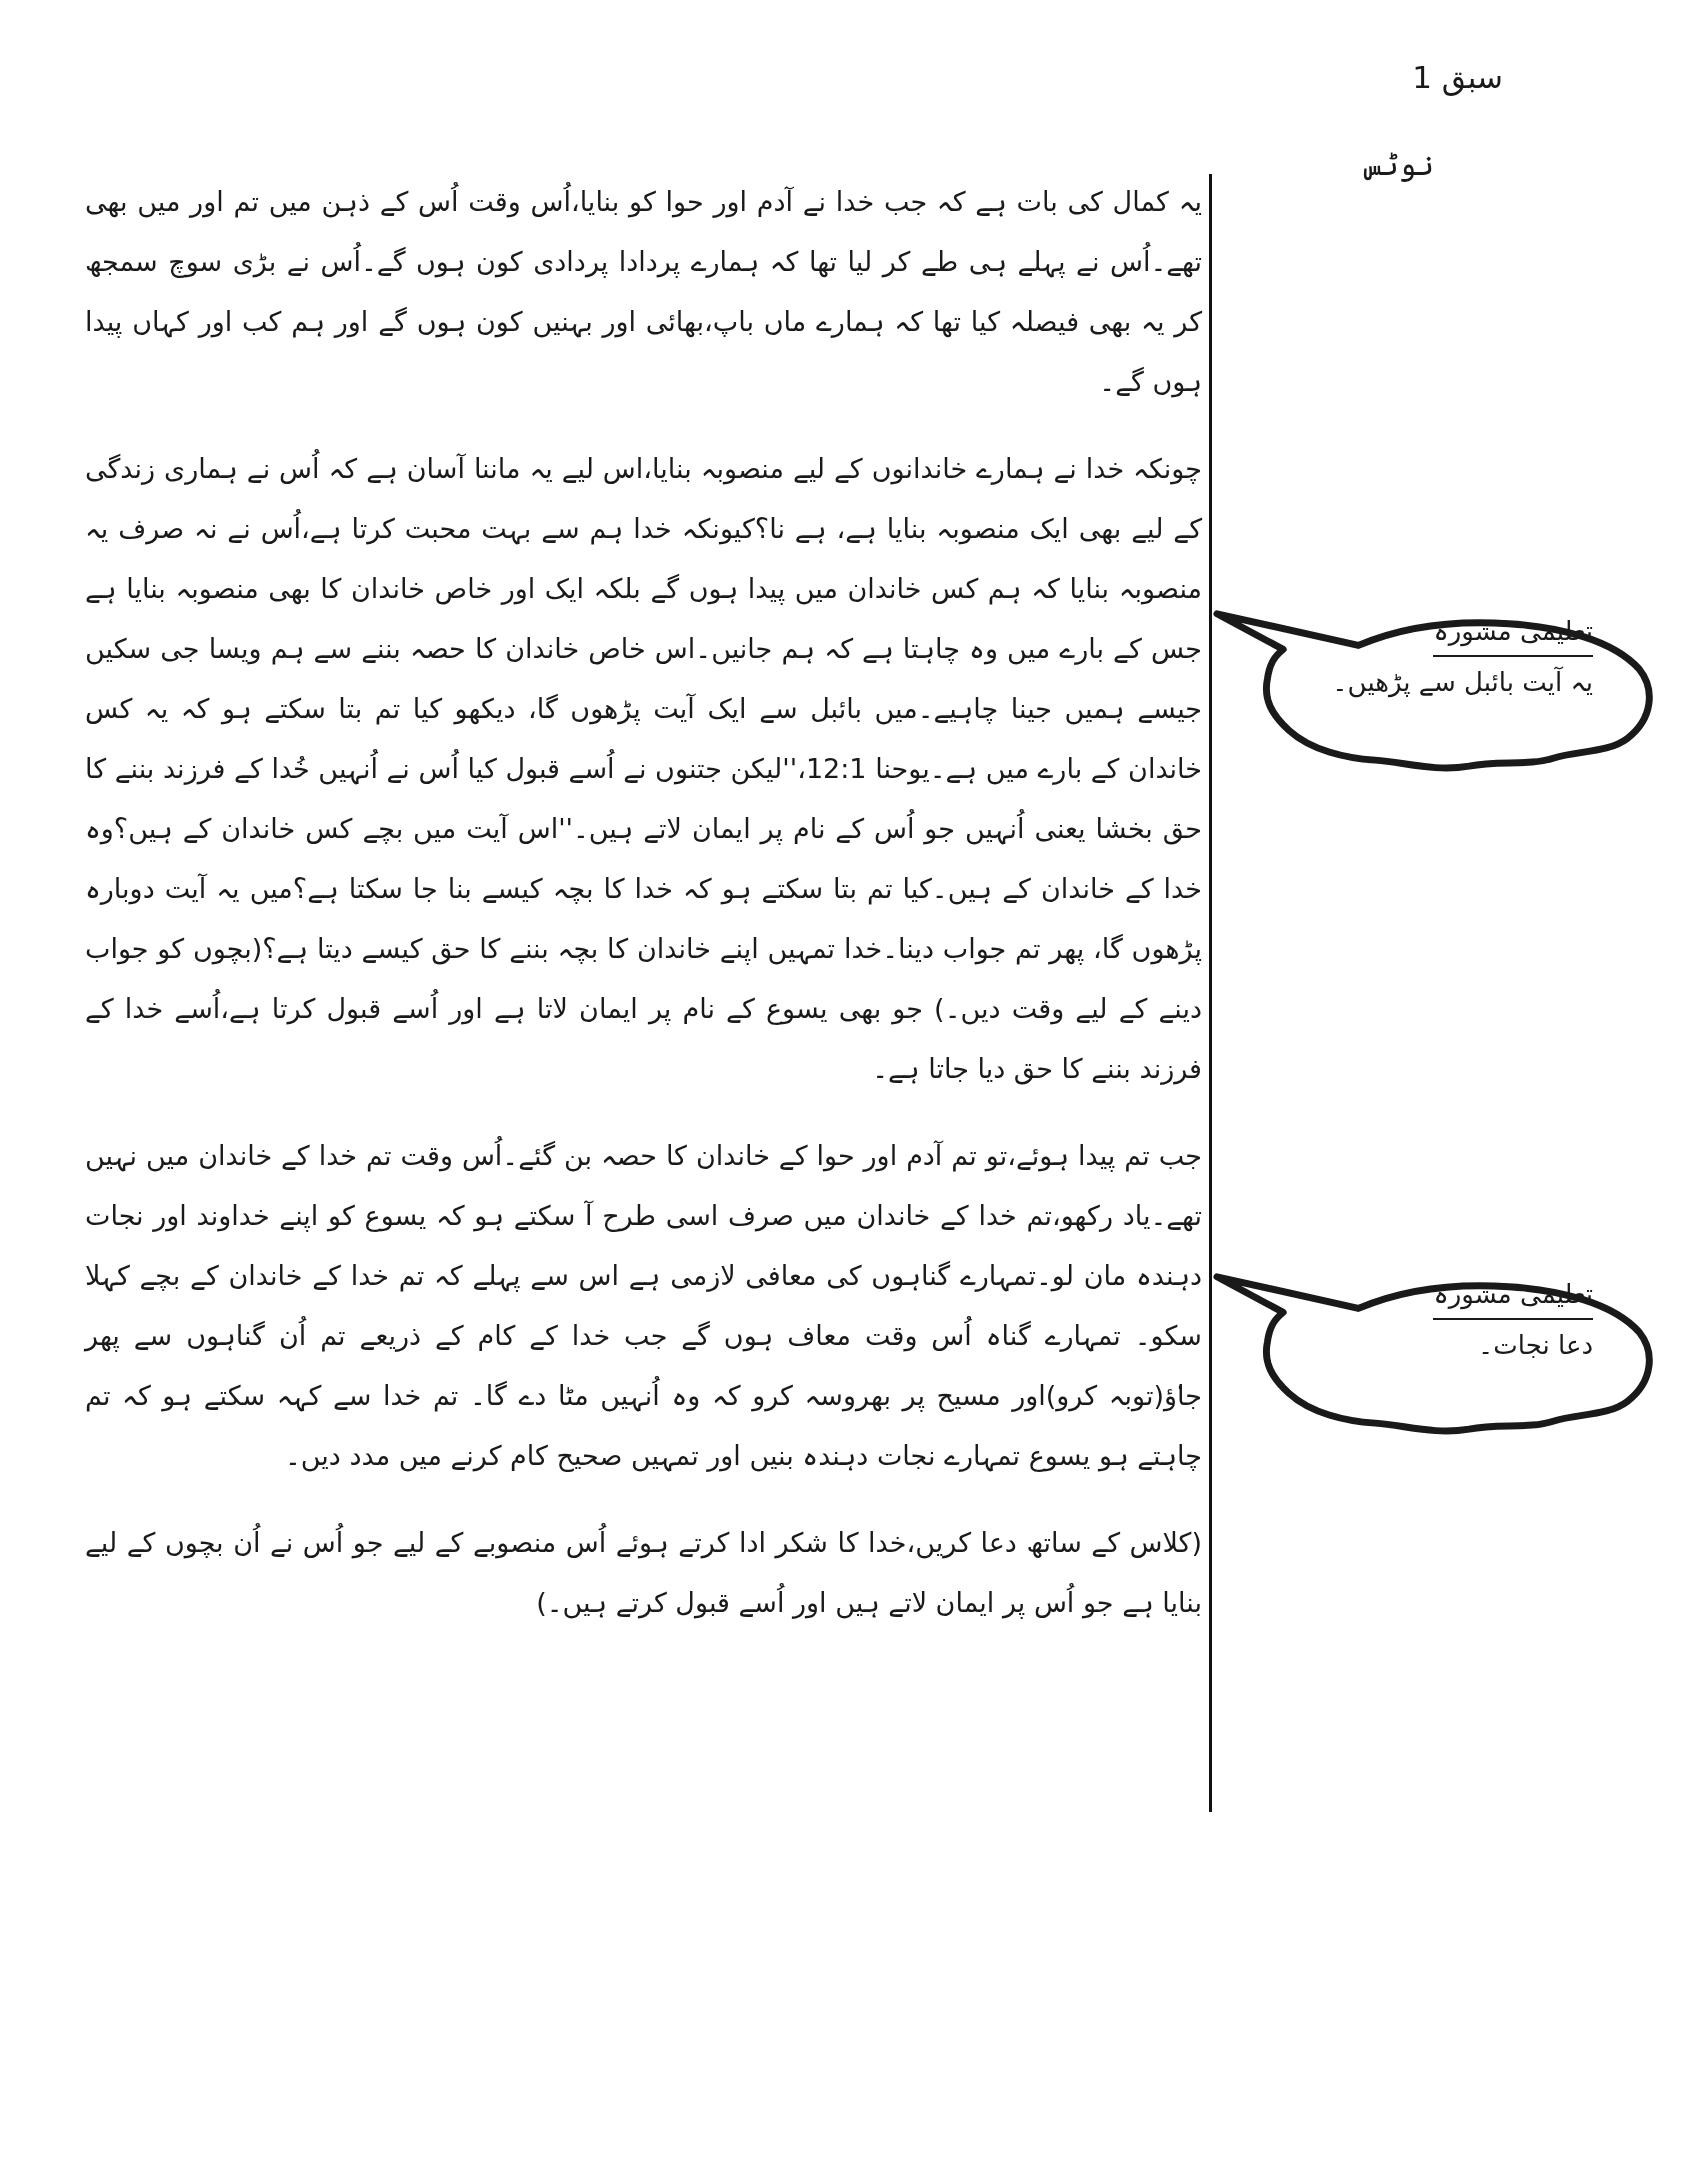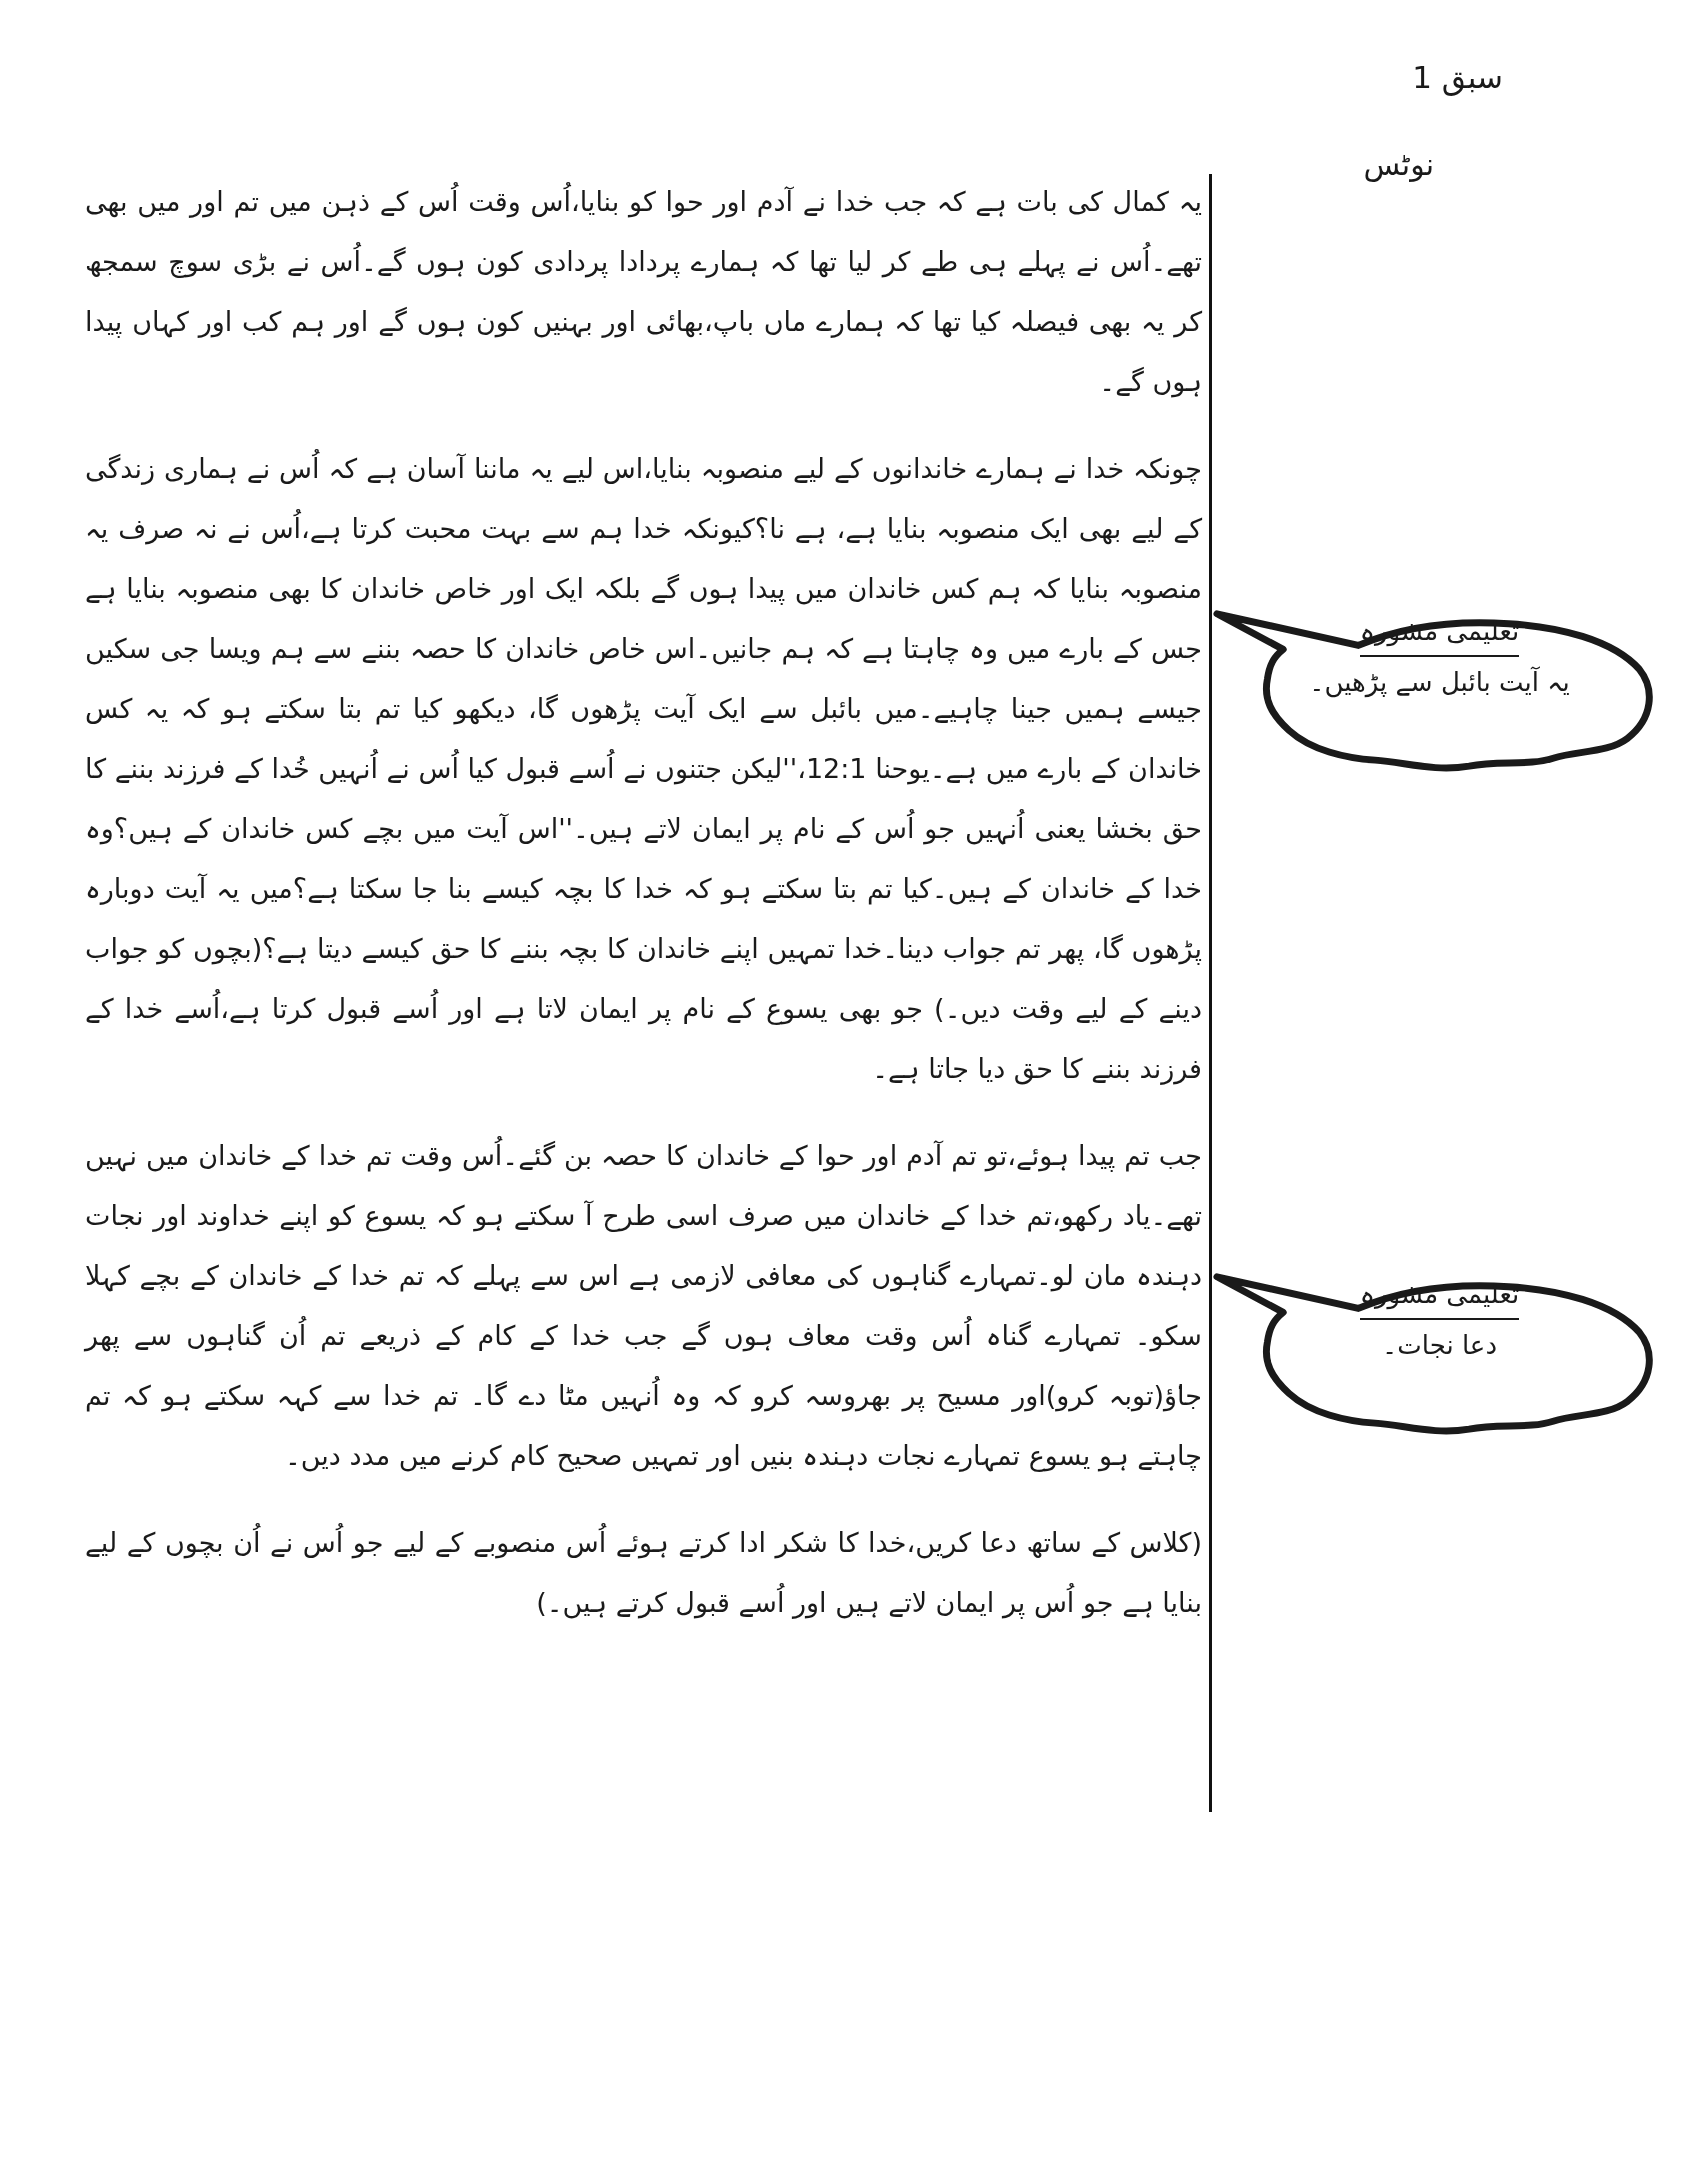--- a/index.html
+++ b/index.html
@@ -21,20 +21,21 @@
     font-size: 31px;
     direction: rtl;
   }
 
   .notes-label {
     position: absolute;
     top: 147px;
     right: 249px;
     font-size: 30px;
     direction: rtl;
+    font-family: Liberation Serif, serif;
   }
 
   .margin-divider {
     position: absolute;
     left: 1209px;
     top: 174px;
     width: 3px;
     height: 1899px;
     background: #111111;
   }
@@ -59,24 +60,24 @@
   }
 
   .bubble {
     position: absolute;
     width: 447px;
     height: 186px;
   }
   .bubble svg { position: absolute; left: 0; top: 0; width: 100%; height: 100%; }
   .bubble-content {
     position: absolute;
-    left: 64px;
+    left: 54px;
     top: 24px;
     width: 327px;
-    text-align: center;
+    text-align: right;
     direction: rtl;
   }
   .bubble-title {
     display: inline-block;
     font-size: 26px;
     padding-bottom: 9px;
     border-bottom: 2.5px solid #1a1a1a;
   }
   .bubble-text {
     margin-top: 10px;

